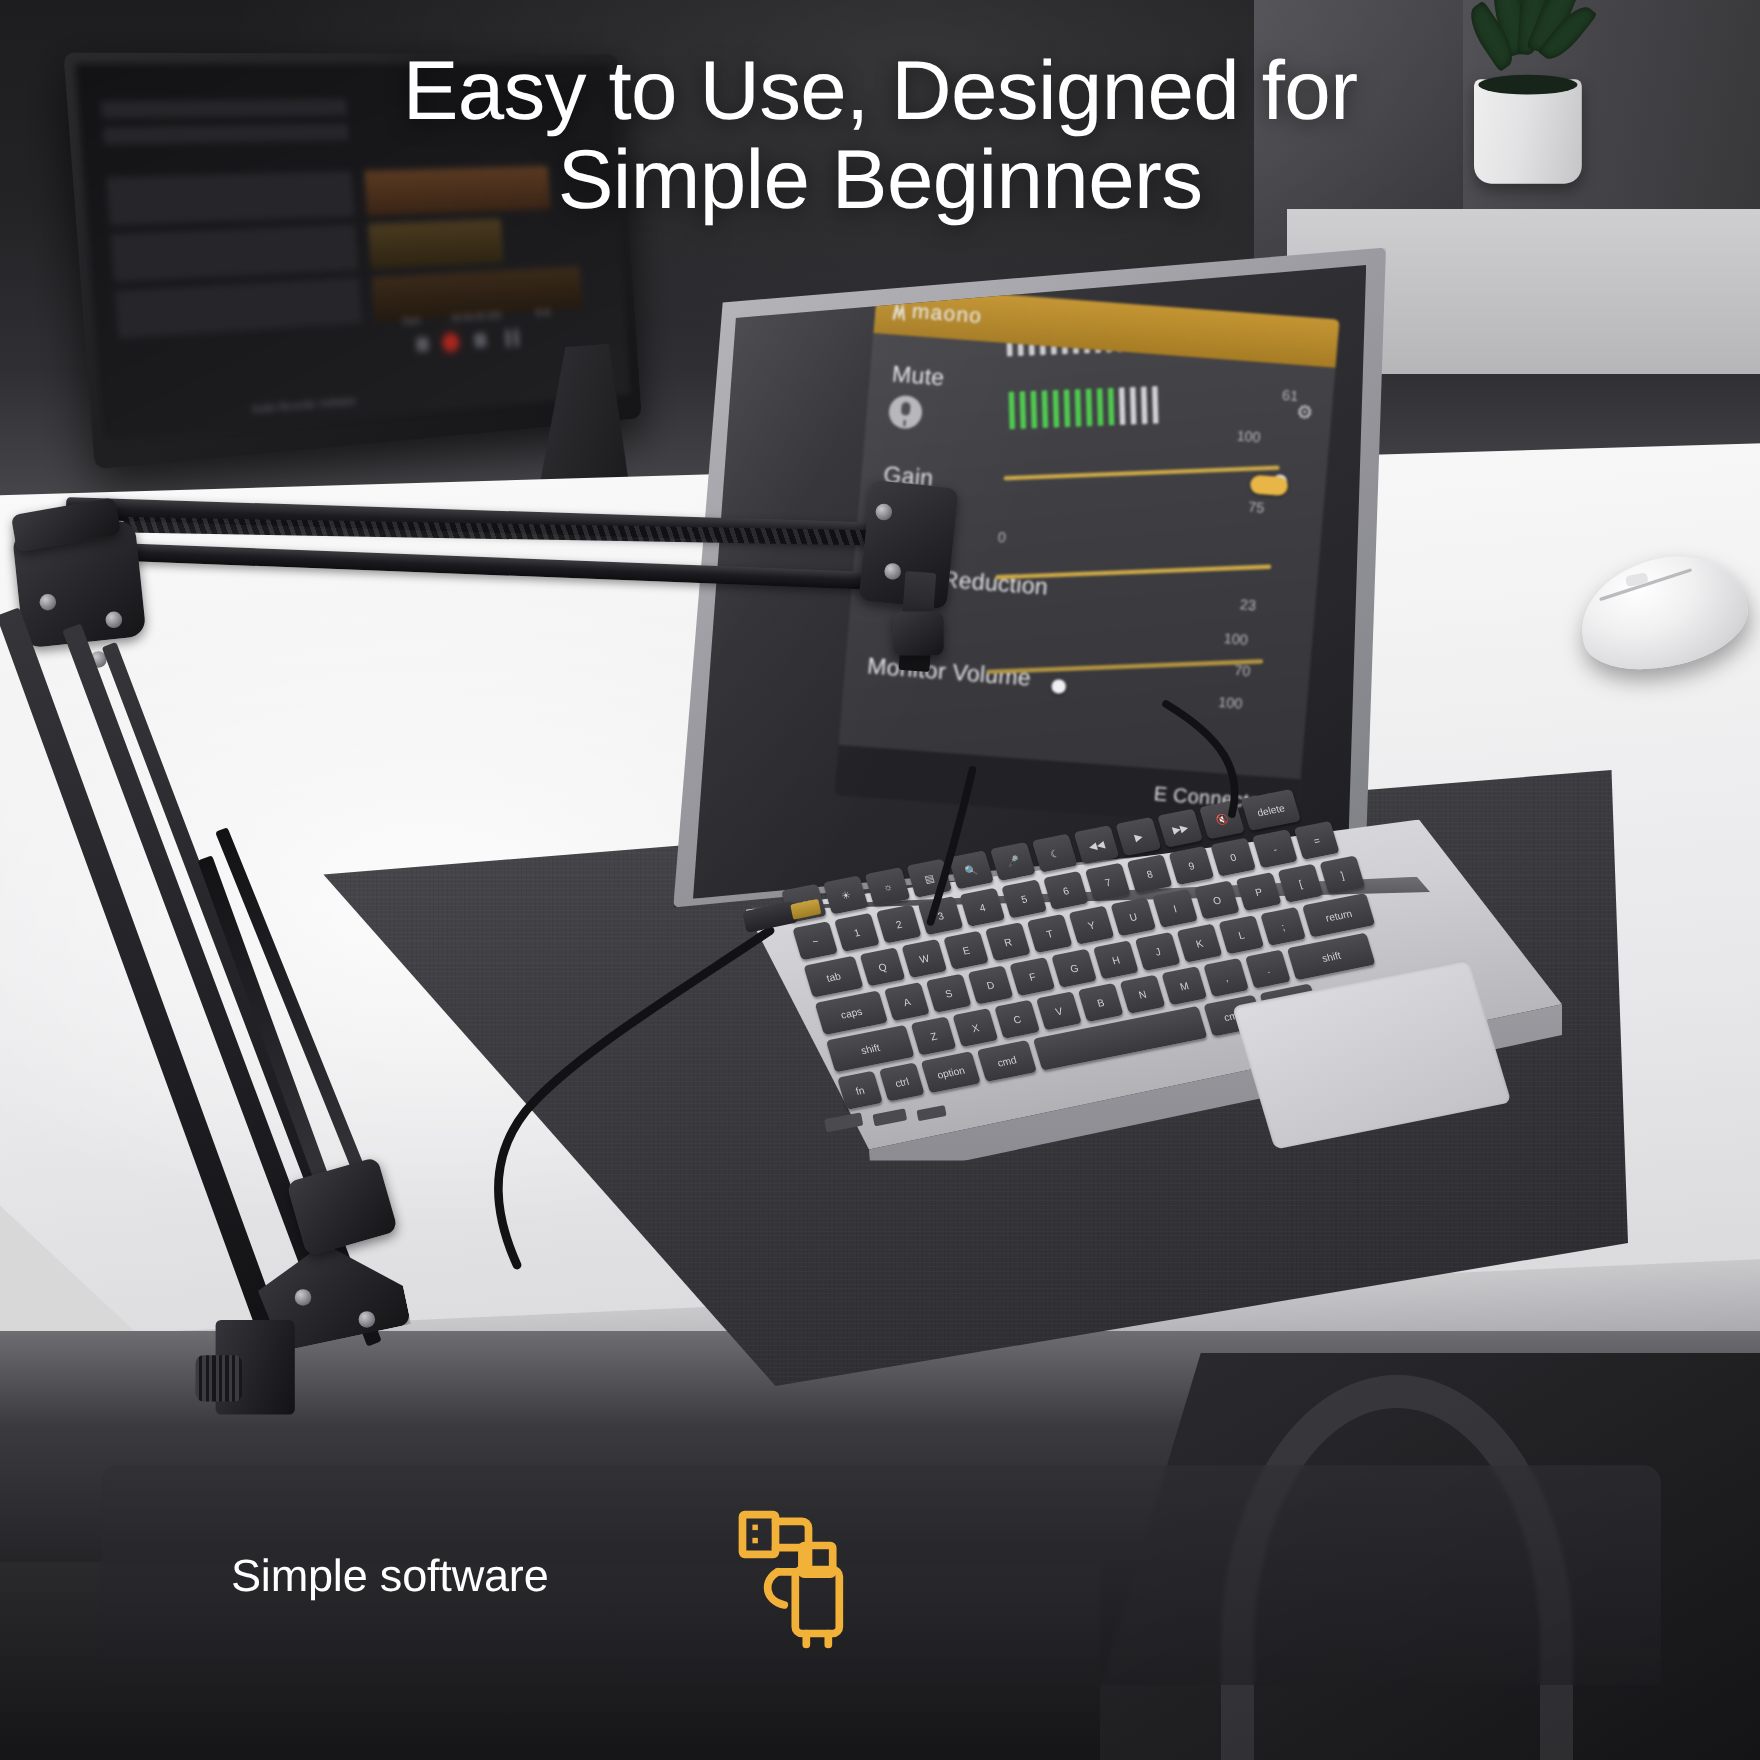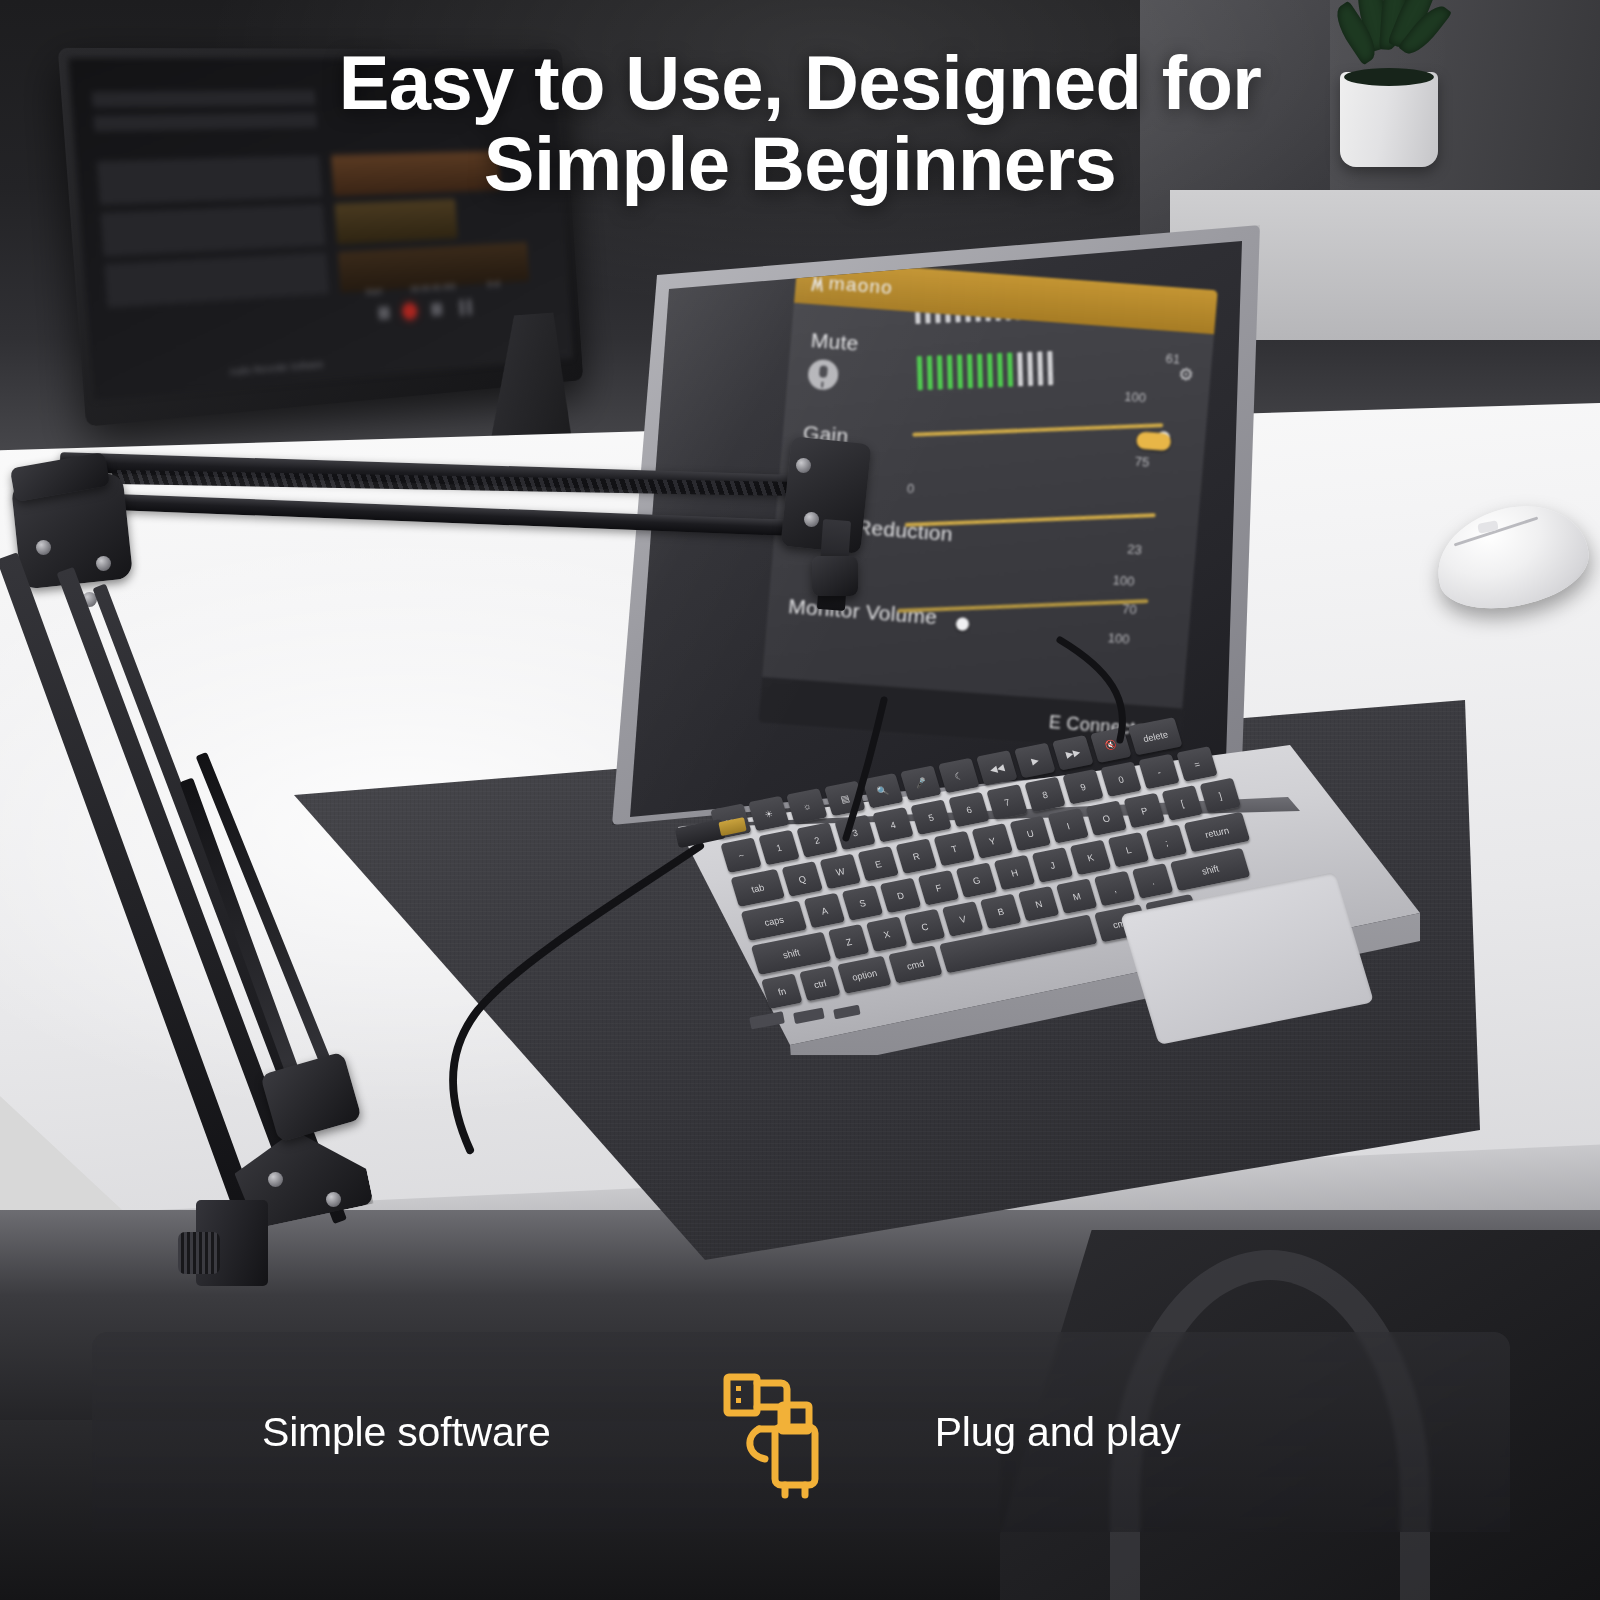--- a/index.html
+++ b/index.html
@@ -393,21 +393,21 @@
   }
   .mic-stem {
     position:absolute; left:98px; top:418px; width:34px; height:70px;
     background:linear-gradient(100deg,#35353b,#121215); border-radius:3px;
   }
 
   
   .title {
     position:absolute; left:0; top:42px; width:1600px;
     text-align:center; color:#ffffff;
-    font-size:76px; font-weight:700; line-height:1.07;
+    font-size:76px; font-weight:400; line-height:1.07;
     letter-spacing:-.6px;
     text-shadow:0 3px 18px rgba(0,0,0,.55);
     z-index:60;
   }
 
   
   .featbar {
     position:absolute; left:92px; top:1332px; width:1418px; height:200px;
     background:linear-gradient(180deg, rgba(48,48,52,.62) 0%, rgba(38,38,42,.58) 60%, rgba(30,30,34,.55) 100%);
     border-radius:16px 16px 0 0;
@@ -417,21 +417,21 @@
   .feat { display:flex; align-items:center; }
   .feat-1 { margin-left:118px; }
   .feat-2 { margin-left:168px; }
   .maono-block { display:flex; flex-direction:column; align-items:center; width:190px; }
   .maono-m {
     width:132px; height:130px; background:#f2b138;
     clip-path:polygon(0% 100%, 21% 0%, 43% 64%, 63% 14%, 78% 72%, 88% 44%, 100% 100%, 90% 100%, 82% 66%, 72% 100%, 60% 54%, 44% 100%, 28% 48%, 13% 100%);
   }
   .maono-name { color:#f0f0f2; font-size:30px; margin-top:10px; letter-spacing:.3px; }
   .feat-text {
-    color:#ffffff; font-size:41px; line-height:1.32; margin-left:52px;
+    color:#ffffff; font-size:41px; line-height:1.32; 
     font-weight:400; letter-spacing:-.2px;
   }
   .usb-icon { width:160px; height:150px; }
   .feat-2 .feat-text { margin-left:56px; }
 </style>
 </head>
 <body>
 
 <div id="stage">
 
@@ -747,20 +747,17 @@
           <rect x="56" y="70" width="40" height="58" rx="6"></rect>
           <path d="M66 128 v10"></path>
           <path d="M86 128 v10"></path>
           <path d="M40 72 c -14 8 -12 26 6 30"></path>
         </g>
         <g fill="#F2B138">
           <rect x="17" y="29" width="5" height="5"></rect>
           <rect x="17" y="41" width="5" height="5"></rect>
         </g>
       </svg>
-      <div class="feat-text">
-        <div>Plug and play</div>
-      </div>
     </div>
 
   </div>
 
 </div>
 
 </body></html>

